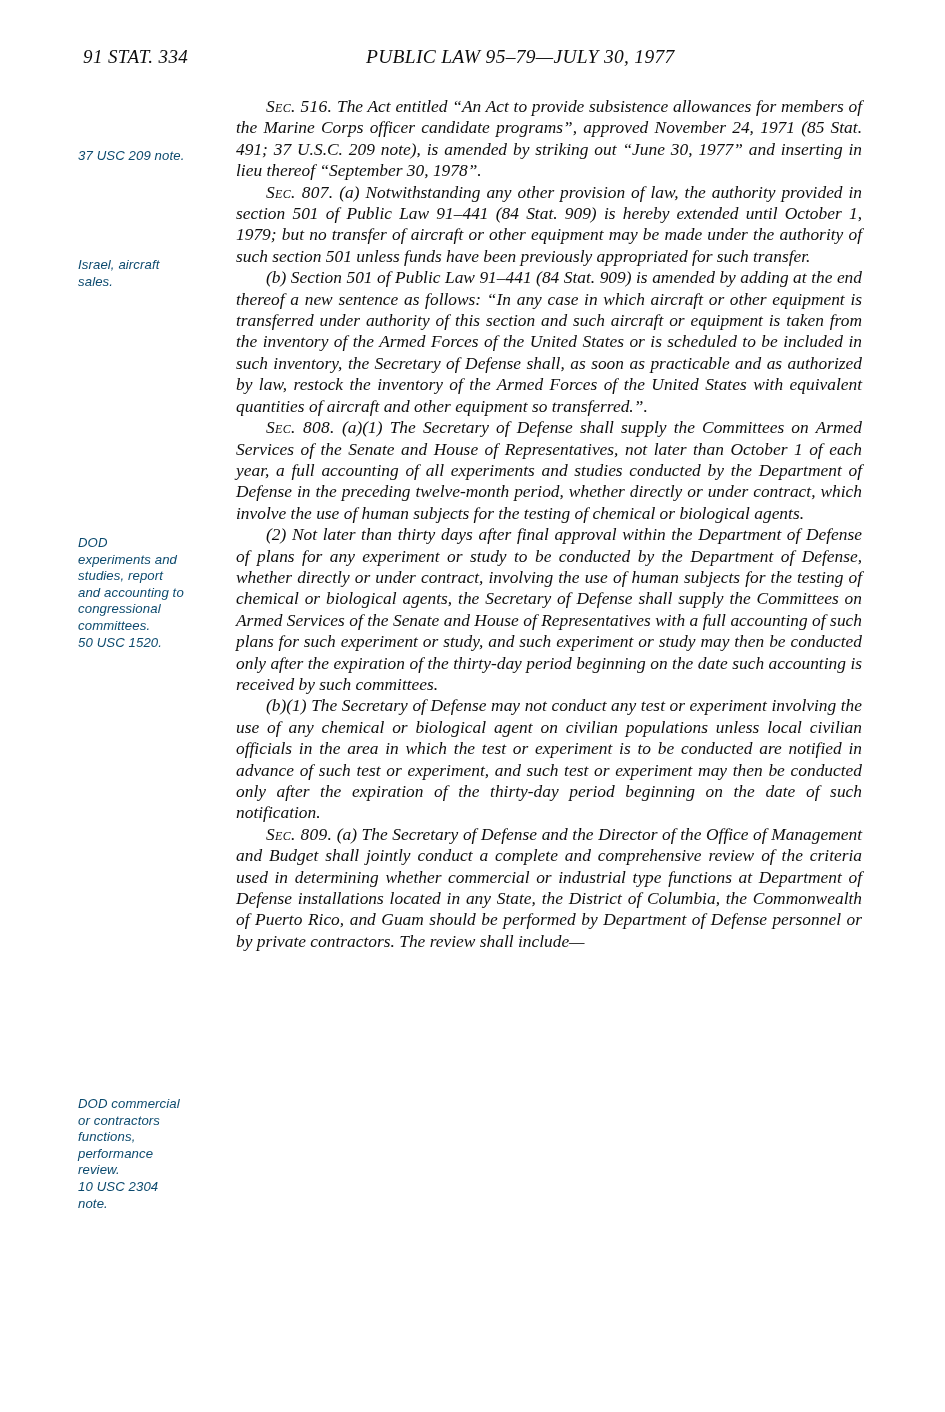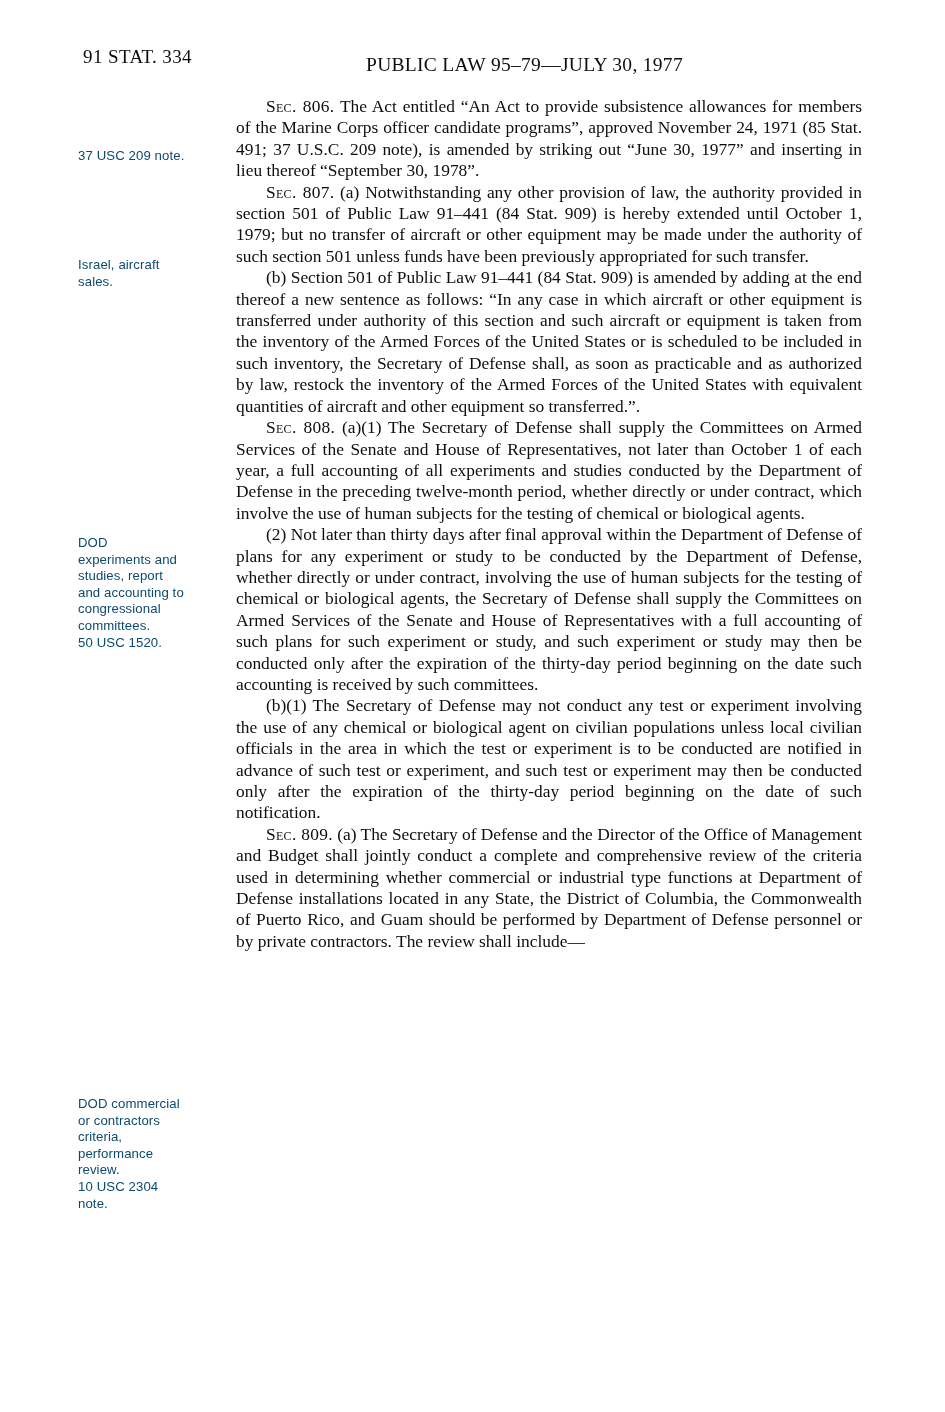--- a/index.html
+++ b/index.html
@@ -13,38 +13,39 @@
     font-family: "Liberation Serif", serif;
     color: #0d0d0d;
     overflow: hidden;
   }
   .page {
     position: relative;
     width: 783px;
     height: 1412px;
     box-sizing: border-box;
     padding: 44px 94px 0 78px;
+    font-style: italic;
   }
   
   .runhead {
     position: relative;
     height: 40px;
   }
   .runhead .stat {
     position: absolute;
     left: 5px;
     top: 2px;
     font-size: 19px;
     letter-spacing: 0.4px;
     font-family: "Liberation Serif", serif;
   }
   .runhead .title {
     position: absolute;
     left: 288px;
-    top: 10px;
+    top: 2px;
     font-size: 19.5px;
     letter-spacing: 0.3px;
   }
   
   .body-area {
     position: relative;
     margin-top: 12px;
   }
   .column-text {
     margin-left: 158px;
@@ -102,29 +103,29 @@
           <div>experiments and</div>
           <div>studies, report</div>
           <div>and accounting to</div>
           <div>congressional</div>
           <div>committees.</div>
           <div>50 USC 1520.</div>
         </div>
         <div class="sidenote" style="top: 1000px;">
           <div>DOD commercial</div>
           <div>or contractors</div>
-          <div>criteria,</div>
+          <div>functions,</div>
           <div>performance</div>
           <div>review.</div>
           <div>10 USC 2304</div>
           <div>note.</div>
         </div>
       </div>
     <div class="column-text" id="text-column">
-        <p><span class="sc">Sec. 806.</span><span> The Act entitled “An Act to provide subsistence allowances for members of the Marine Corps officer candidate programs”, approved November 24, 1971 (85 Stat. 491; 37 U.S.C. 209 note), is amended by striking out “June 30, 1977” and inserting in lieu thereof “September 30, 1978”.</span></p>
+        <p><span class="sc">Sec. 516.</span><span> The Act entitled “An Act to provide subsistence allowances for members of the Marine Corps officer candidate programs”, approved November 24, 1971 (85 Stat. 491; 37 U.S.C. 209 note), is amended by striking out “June 30, 1977” and inserting in lieu thereof “September 30, 1978”.</span></p>
         <p><span class="sc">Sec. 807.</span><span> (a) Notwithstanding any other provision of law, the authority provided in section 501 of Public Law 91–441 (84 Stat. 909) is hereby extended until October 1, 1979; but no transfer of aircraft or other equipment may be made under the authority of such section 501 unless funds have been previously appropriated for such transfer.</span></p>
         <p><span>(b) Section 501 of Public Law 91–441 (84 Stat. 909) is amended by adding at the end thereof a new sentence as follows: “In any case in which aircraft or other equipment is transferred under authority of this section and such aircraft or equipment is taken from the inventory of the Armed Forces of the United States or is scheduled to be included in such inventory, the Secretary of Defense shall, as soon as practicable and as authorized by law, restock the inventory of the Armed Forces of the United States with equivalent quantities of aircraft and other equipment so transferred.”.</span></p>
         <p><span class="sc">Sec. 808.</span><span> (a)(1) The Secretary of Defense shall supply the Committees on Armed Services of the Senate and House of Representatives, not later than October 1 of each year, a full accounting of all experiments and studies conducted by the Department of Defense in the preceding twelve-month period, whether directly or under contract, which involve the use of human subjects for the testing of chemical or biological agents.</span></p>
         <p><span>(2) Not later than thirty days after final approval within the Department of Defense of plans for any experiment or study to be conducted by the Department of Defense, whether directly or under contract, involving the use of human subjects for the testing of chemical or biological agents, the Secretary of Defense shall supply the Committees on Armed Services of the Senate and House of Representatives with a full accounting of such plans for such experiment or study, and such experiment or study may then be conducted only after the expiration of the thirty-day period beginning on the date such accounting is received by such committees.</span></p>
         <p><span>(b)(1) The Secretary of Defense may not conduct any test or experiment involving the use of any chemical or biological agent on civilian populations unless local civilian officials in the area in which the test or experiment is to be conducted are notified in advance of such test or experiment, and such test or experiment may then be conducted only after the expiration of the thirty-day period beginning on the date of such notification.</span></p>
         <p><span class="sc">Sec. 809.</span><span> (a) The Secretary of Defense and the Director of the Office of Management and Budget shall jointly conduct a complete and comprehensive review of the criteria used in determining whether commercial or industrial type functions at Department of Defense installations located in any State, the District of Columbia, the Commonwealth of Puerto Rico, and Guam should be performed by Department of Defense personnel or by private contractors. The review shall include—</span></p>
       </div>
   </div>
 
 </div>

